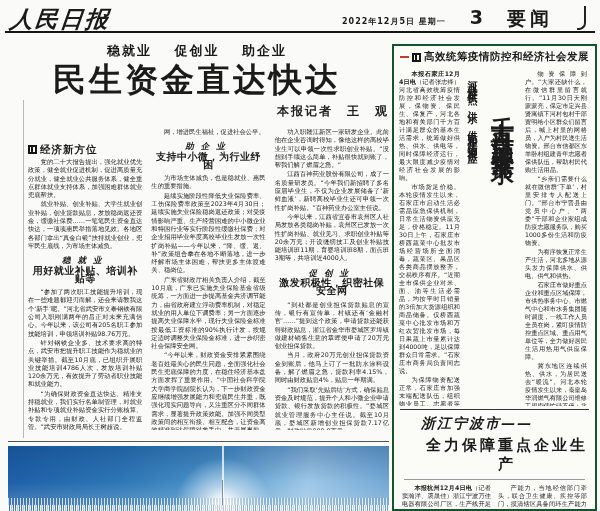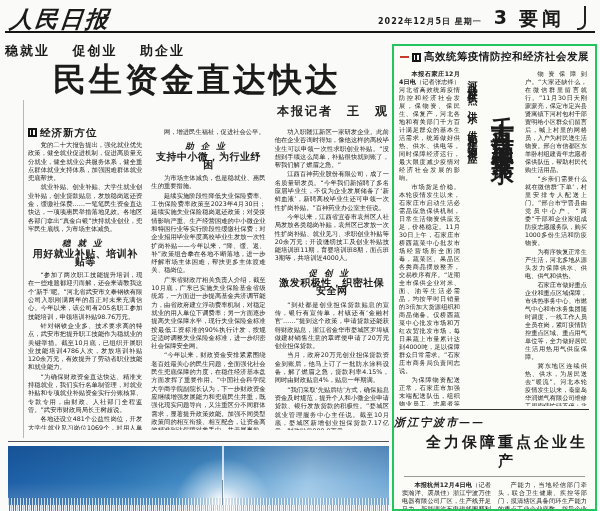--- a/index.html
+++ b/index.html
@@ -2,38 +2,38 @@
 <html><head>
 <meta charset="utf-8">
 <style>
   html,body{margin:0;padding:0;background:#e8e8e6;}
   .page{position:relative;width:600px;height:511px;background:#fafaf8;overflow:hidden;
         font-family:"DejaVu Sans","Liberation Sans",sans-serif;color:#1b1b1b;}
 
   
   .masthead{position:absolute;left:10px;top:4px;font-family:"DejaVu Serif","Liberation Serif",serif;
             font-size:23px;font-weight:bold;font-style:italic;transform:skewX(-6deg);letter-spacing:2px;}
-  .hdr-right{position:absolute;right:14px;top:4px;display:flex;align-items:flex-start;gap:12px;}
+  .hdr-right{position:absolute;right:14px;top:4px;display:flex;align-items:flex-start;gap:24px;}
   .hdr-date{font-size:8px;font-weight:bold;margin-top:12px;letter-spacing:1px;}
   .hdr-pagenum{font-size:19px;font-weight:bold;margin-top:2px;}
   .hdr-section{font-size:19px;font-weight:bold;letter-spacing:4px;margin-top:2px;}
   .hdr-bracket{width:7px;height:22px;border-right:2px solid #222;border-bottom:2px solid #222;
                border-bottom-right-radius:7px;margin-top:2px;}
   .hdr-rule{position:absolute;left:5px;top:31px;width:590px;height:2px;background:#161616;}
 
   
   .main-art{position:absolute;left:5px;top:36px;width:384px;}
-  .kicker{text-align:left;font-size:13px;font-weight:900;margin-top:6px;letter-spacing:2px;word-spacing:16px;}
+  .kicker{text-align:center;font-size:13px;font-weight:900;margin-top:6px;letter-spacing:2px;word-spacing:16px;}
   .big-title{text-align:center;font-size:33px;font-weight:900;letter-spacing:3px;margin-top:1px;
              font-family:Liberation Serif, serif;line-height:38px;}
   .byline{text-align:right;font-size:12px;margin-top:4px;color:#222;letter-spacing:2px;font-weight:bold;}
   .cols{display:flex;gap:9px;margin:8px 0 0 23px;height:302px;overflow:hidden;}
   .col{width:117px;font-size:6.3px;line-height:8.3px;text-align:justify;color:#1d1d1d;}
   .col p{margin:0 0 1px 0;text-indent:2em;}
-  .sec-tag{display:flex;align-items:center;gap:3px;font-size:10.5px;font-weight:900;margin:0 0 4px 0;letter-spacing:1px;}
+  .sec-tag{display:flex;align-items:center;gap:3px;font-size:10.5px;font-weight:900;margin:17px 0 4px 0;letter-spacing:1px;}
   .sq-icon{position:relative;width:9px;height:9px;background:#151515;flex:0 0 auto;}
   .sq-icon::after{content:"";position:absolute;left:2px;top:2px;width:5px;height:5px;
                   background:linear-gradient(90deg,#fff 0 1.5px,#151515 1.5px 3.5px,#fff 3.5px 5px);}
   .subhead{text-align:center;margin:6px 0 5px 0;}
   .subhead .lbl{font-size:8.5px;font-weight:bold;font-style:italic;letter-spacing:7px;
                 font-family:"DejaVu Serif","Liberation Serif",serif;}
   .subhead .ttl{font-size:10px;font-weight:900;letter-spacing:0.5px;margin-top:2px;}
   .col-rule{position:absolute;left:23px;top:100px;width:1px;height:338px;background:#b9b9b4;}
 
   
@@ -45,34 +45,34 @@
                background:radial-gradient(circle,rgba(255,255,255,.98) 0 7%,rgba(255,255,255,.55) 26%,rgba(255,255,255,0) 62%);}
   .photo .beam{position:absolute;left:calc(42% + 54px);top:0;width:2px;height:100%;background:rgba(255,255,255,.75);}
   .photo .tower{position:absolute;left:calc(42% + 54px);top:52%;width:1px;height:48%;background:rgba(30,60,90,.55);}
   .photo .field{position:absolute;left:0;bottom:0;width:100%;height:13px;opacity:.85;
      background:repeating-linear-gradient(90deg,rgba(255,255,255,.85) 0 1px,rgba(40,90,140,.18) 1px 3px);}
   .photo .field2{position:absolute;left:0;bottom:0;width:100%;height:6px;opacity:.9;
      background:repeating-linear-gradient(90deg,rgba(255,255,255,.95) 0 1px,rgba(70,110,150,.25) 1px 2px);}
 
   
   .redbox{position:absolute;left:392px;top:44px;width:205px;height:467px;box-sizing:border-box;
-          border:2px solid #22c55e;background:#fbfbf8;overflow:hidden;}
+          border:2px solid #14532d;background:#fbfbf8;overflow:hidden;}
   .eyebrow{display:flex;align-items:center;justify-content:center;gap:3px;margin-top:4px;
            font-size:10.5px;font-weight:900;letter-spacing:0.5px;}
   .eyebrow .dash{width:9px;height:2px;background:#c63c2e;flex:0 0 auto;}
   .hebei{display:flex;margin:6px 3px 0 5px;height:336px;overflow:hidden;}
   .vcol-text{width:61px;font-size:6.2px;line-height:8px;text-align:justify;color:#1d1d1d;}
   .vcol-text p{margin:0 0 1px 0;text-indent:2em;}
   .vcol-text p b{font-weight:bold;}
   .vsub{writing-mode:vertical-rl;width:17px;margin:2px 3px 0 4px;font-size:10px;font-weight:600;
         letter-spacing:3px;line-height:17px;font-family:"DejaVu Serif","Liberation Serif",serif;height:330px;}
   .vtitle{writing-mode:vertical-rl;width:38px;padding-top:28px;font-size:23px;font-weight:900;
           letter-spacing:5px;line-height:38px;font-family:"DejaVu Serif","Liberation Serif",serif;height:300px;}
   .sep{height:1px;background:#333;margin:3px 6px 0 6px;}
-  .region-lbl{margin:5px 0 0 0;font-size:11px;font-weight:bold;font-style:italic;letter-spacing:2px;
+  .region-lbl{margin:5px 0 0 27px;font-size:14px;font-weight:bold;font-style:italic;letter-spacing:2px;
               font-family:"DejaVu Serif","Liberation Serif",serif;}
   .nb-title{text-align:center;font-size:15px;font-weight:900;letter-spacing:3px;margin-top:3px;
             font-family:"DejaVu Serif","Liberation Serif",serif;padding-left:25px;}
   .nb-rule{height:1px;background:#999;margin:5px 10px 4px 10px;}
   .nb-cols{display:flex;gap:7px;margin:0 8px;overflow:hidden;}
   .nb-cols .vcol-text{width:92px;}
 </style>
 </head>
 <body>
 

